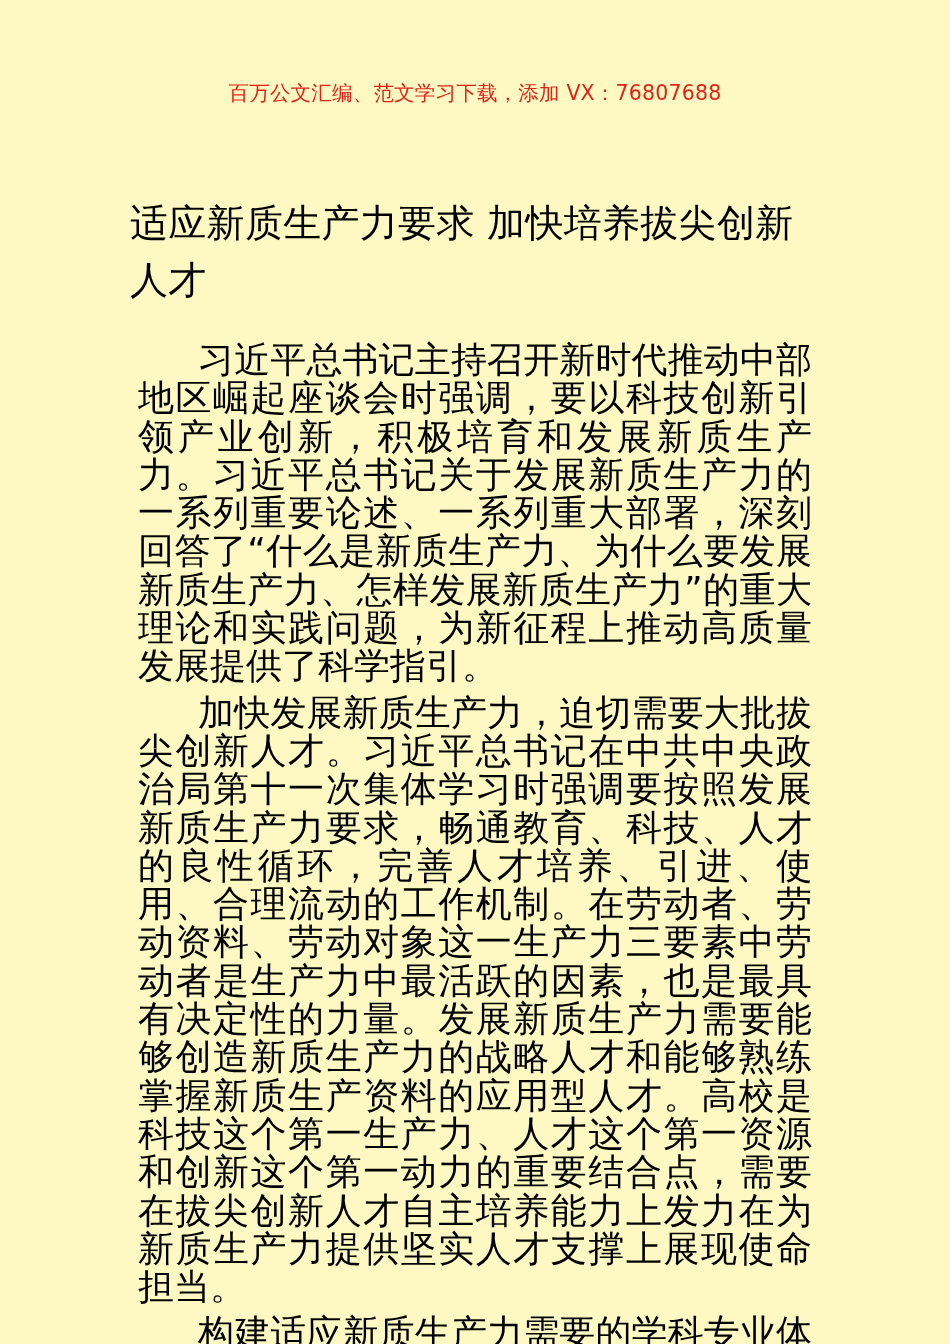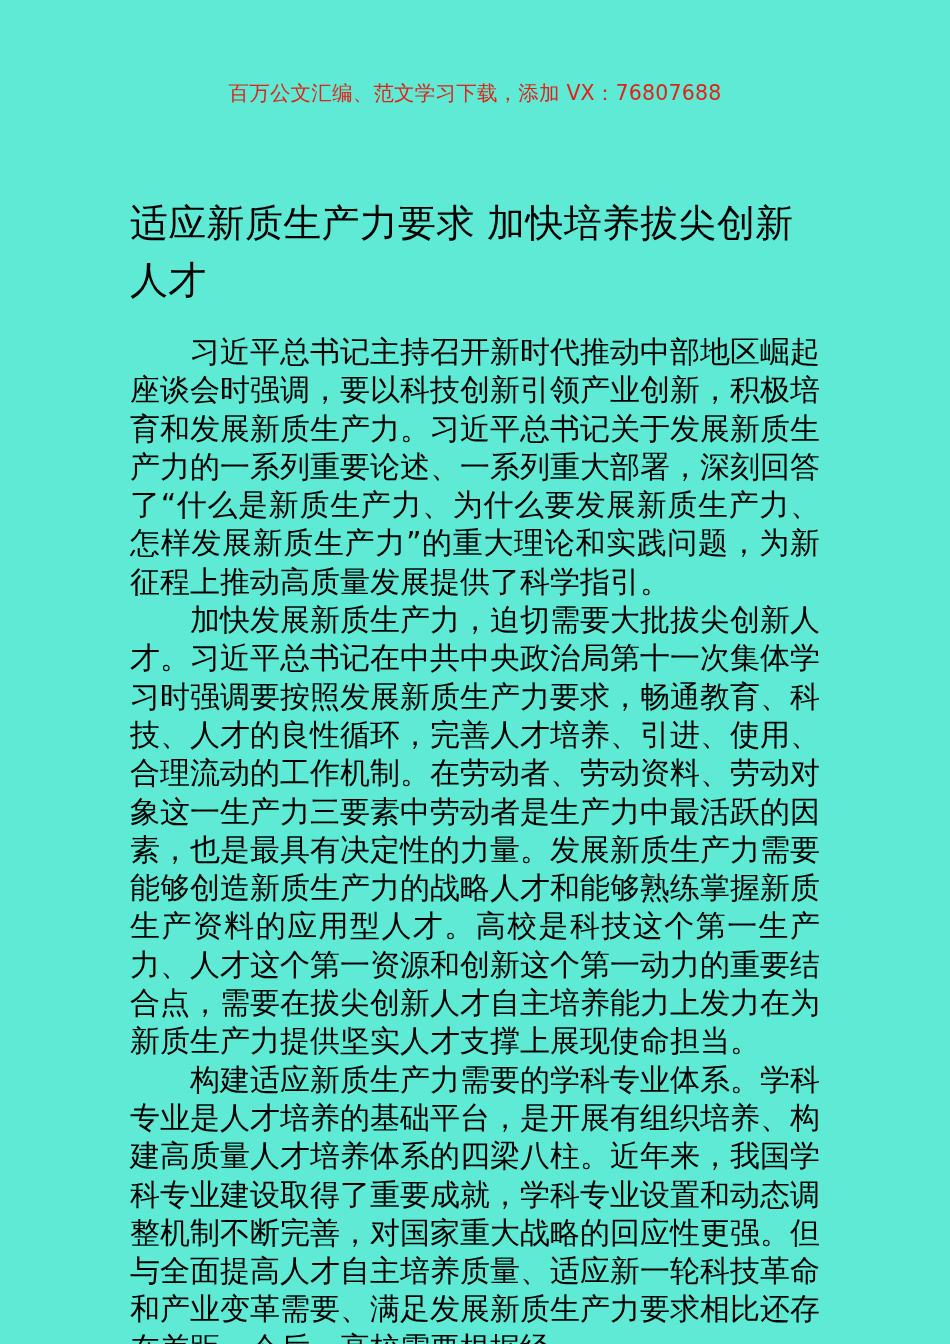--- a/index.html
+++ b/index.html
@@ -5,21 +5,21 @@
   html, body {
     margin: 0;
     padding: 0;
     background: #ffffff;
   }
 
   .page {
     position: relative;
     width: 950px;
     height: 1344px;
-    background: #5eead4;
+    background: #fef9c3;
     overflow: hidden;
     font-family: "DejaVu Sans", "Liberation Sans", sans-serif;
     -webkit-font-smoothing: antialiased;
   }
 
   
   .promo-header {
     position: absolute;
     top: 80px;
     left: 0;
@@ -50,22 +50,22 @@
   
   .doc-body {
     position: absolute;
     top: 333px;
     left: 130px;
     width: 690px;
     color: #000000;
   }
 
   .doc-body p {
-    margin: 0;
-    font-size: 30px;
+    margin: 8px;
+    font-size: 36px;
     line-height: 38.3px;
     text-align: justify;
     text-align-last: left;
     text-justify: inter-ideograph;
     text-indent: 60px;
     letter-spacing: 0px;
     word-break: break-all;
   }
 </style>
 </head>

